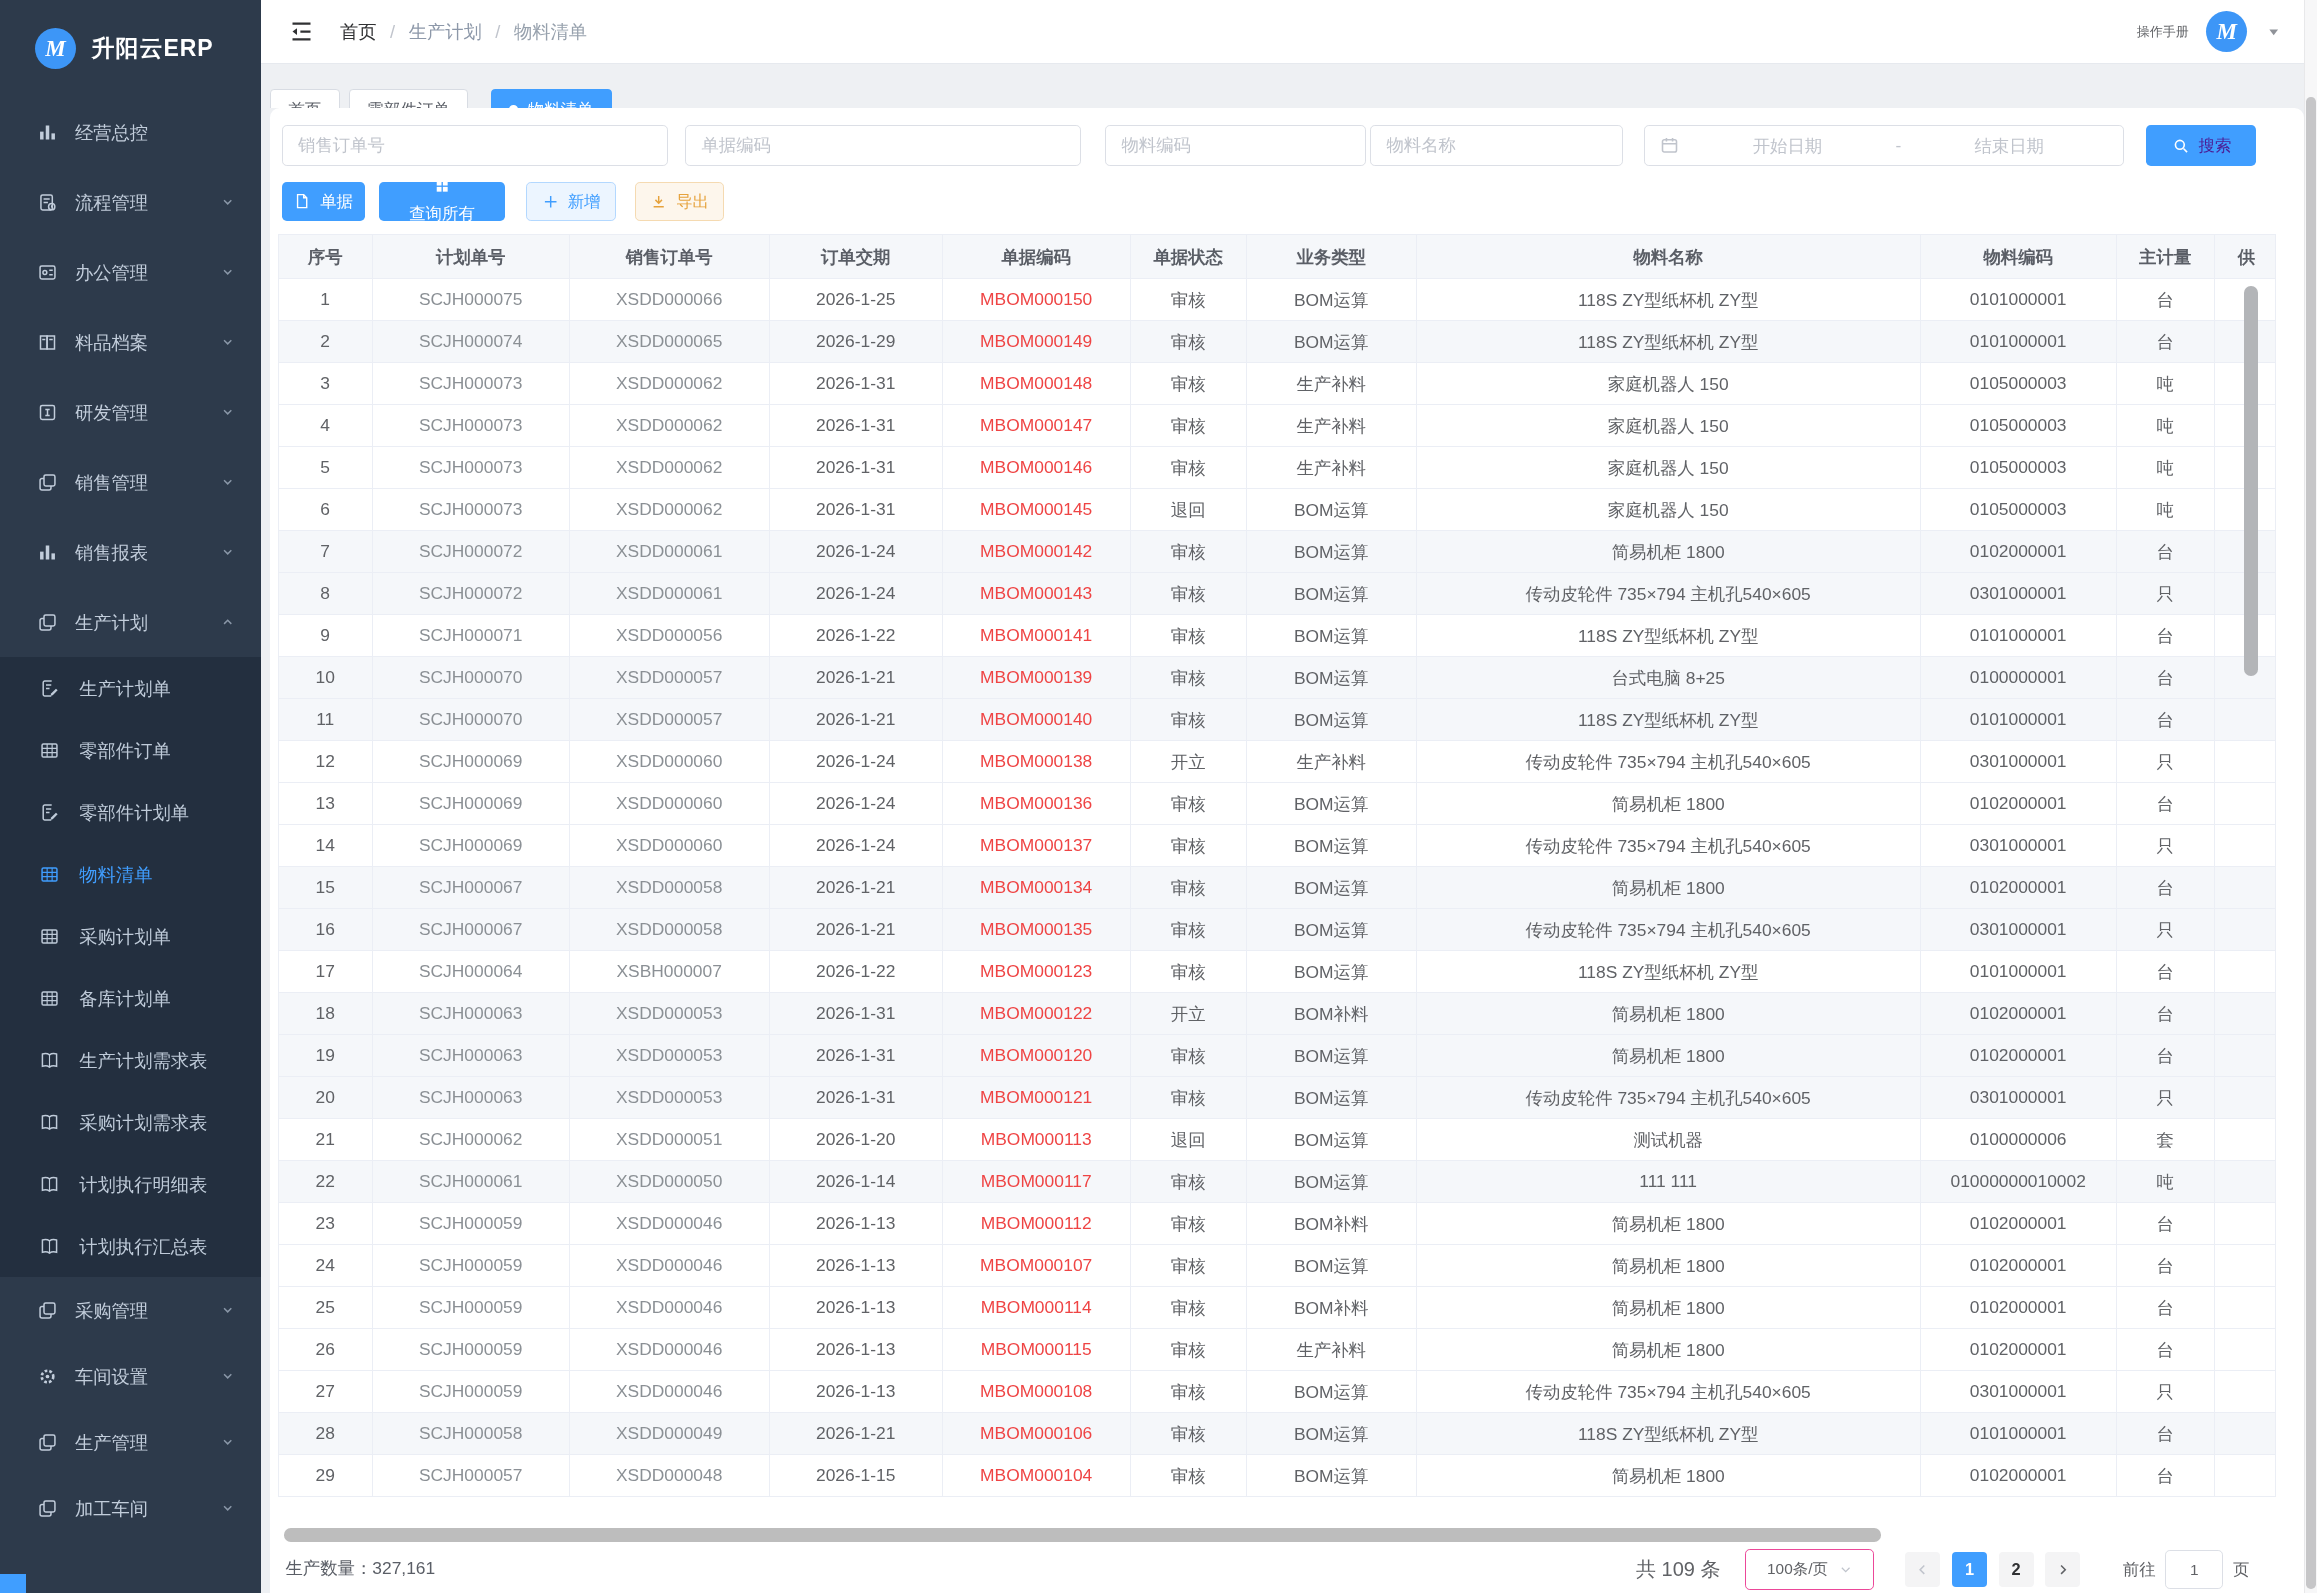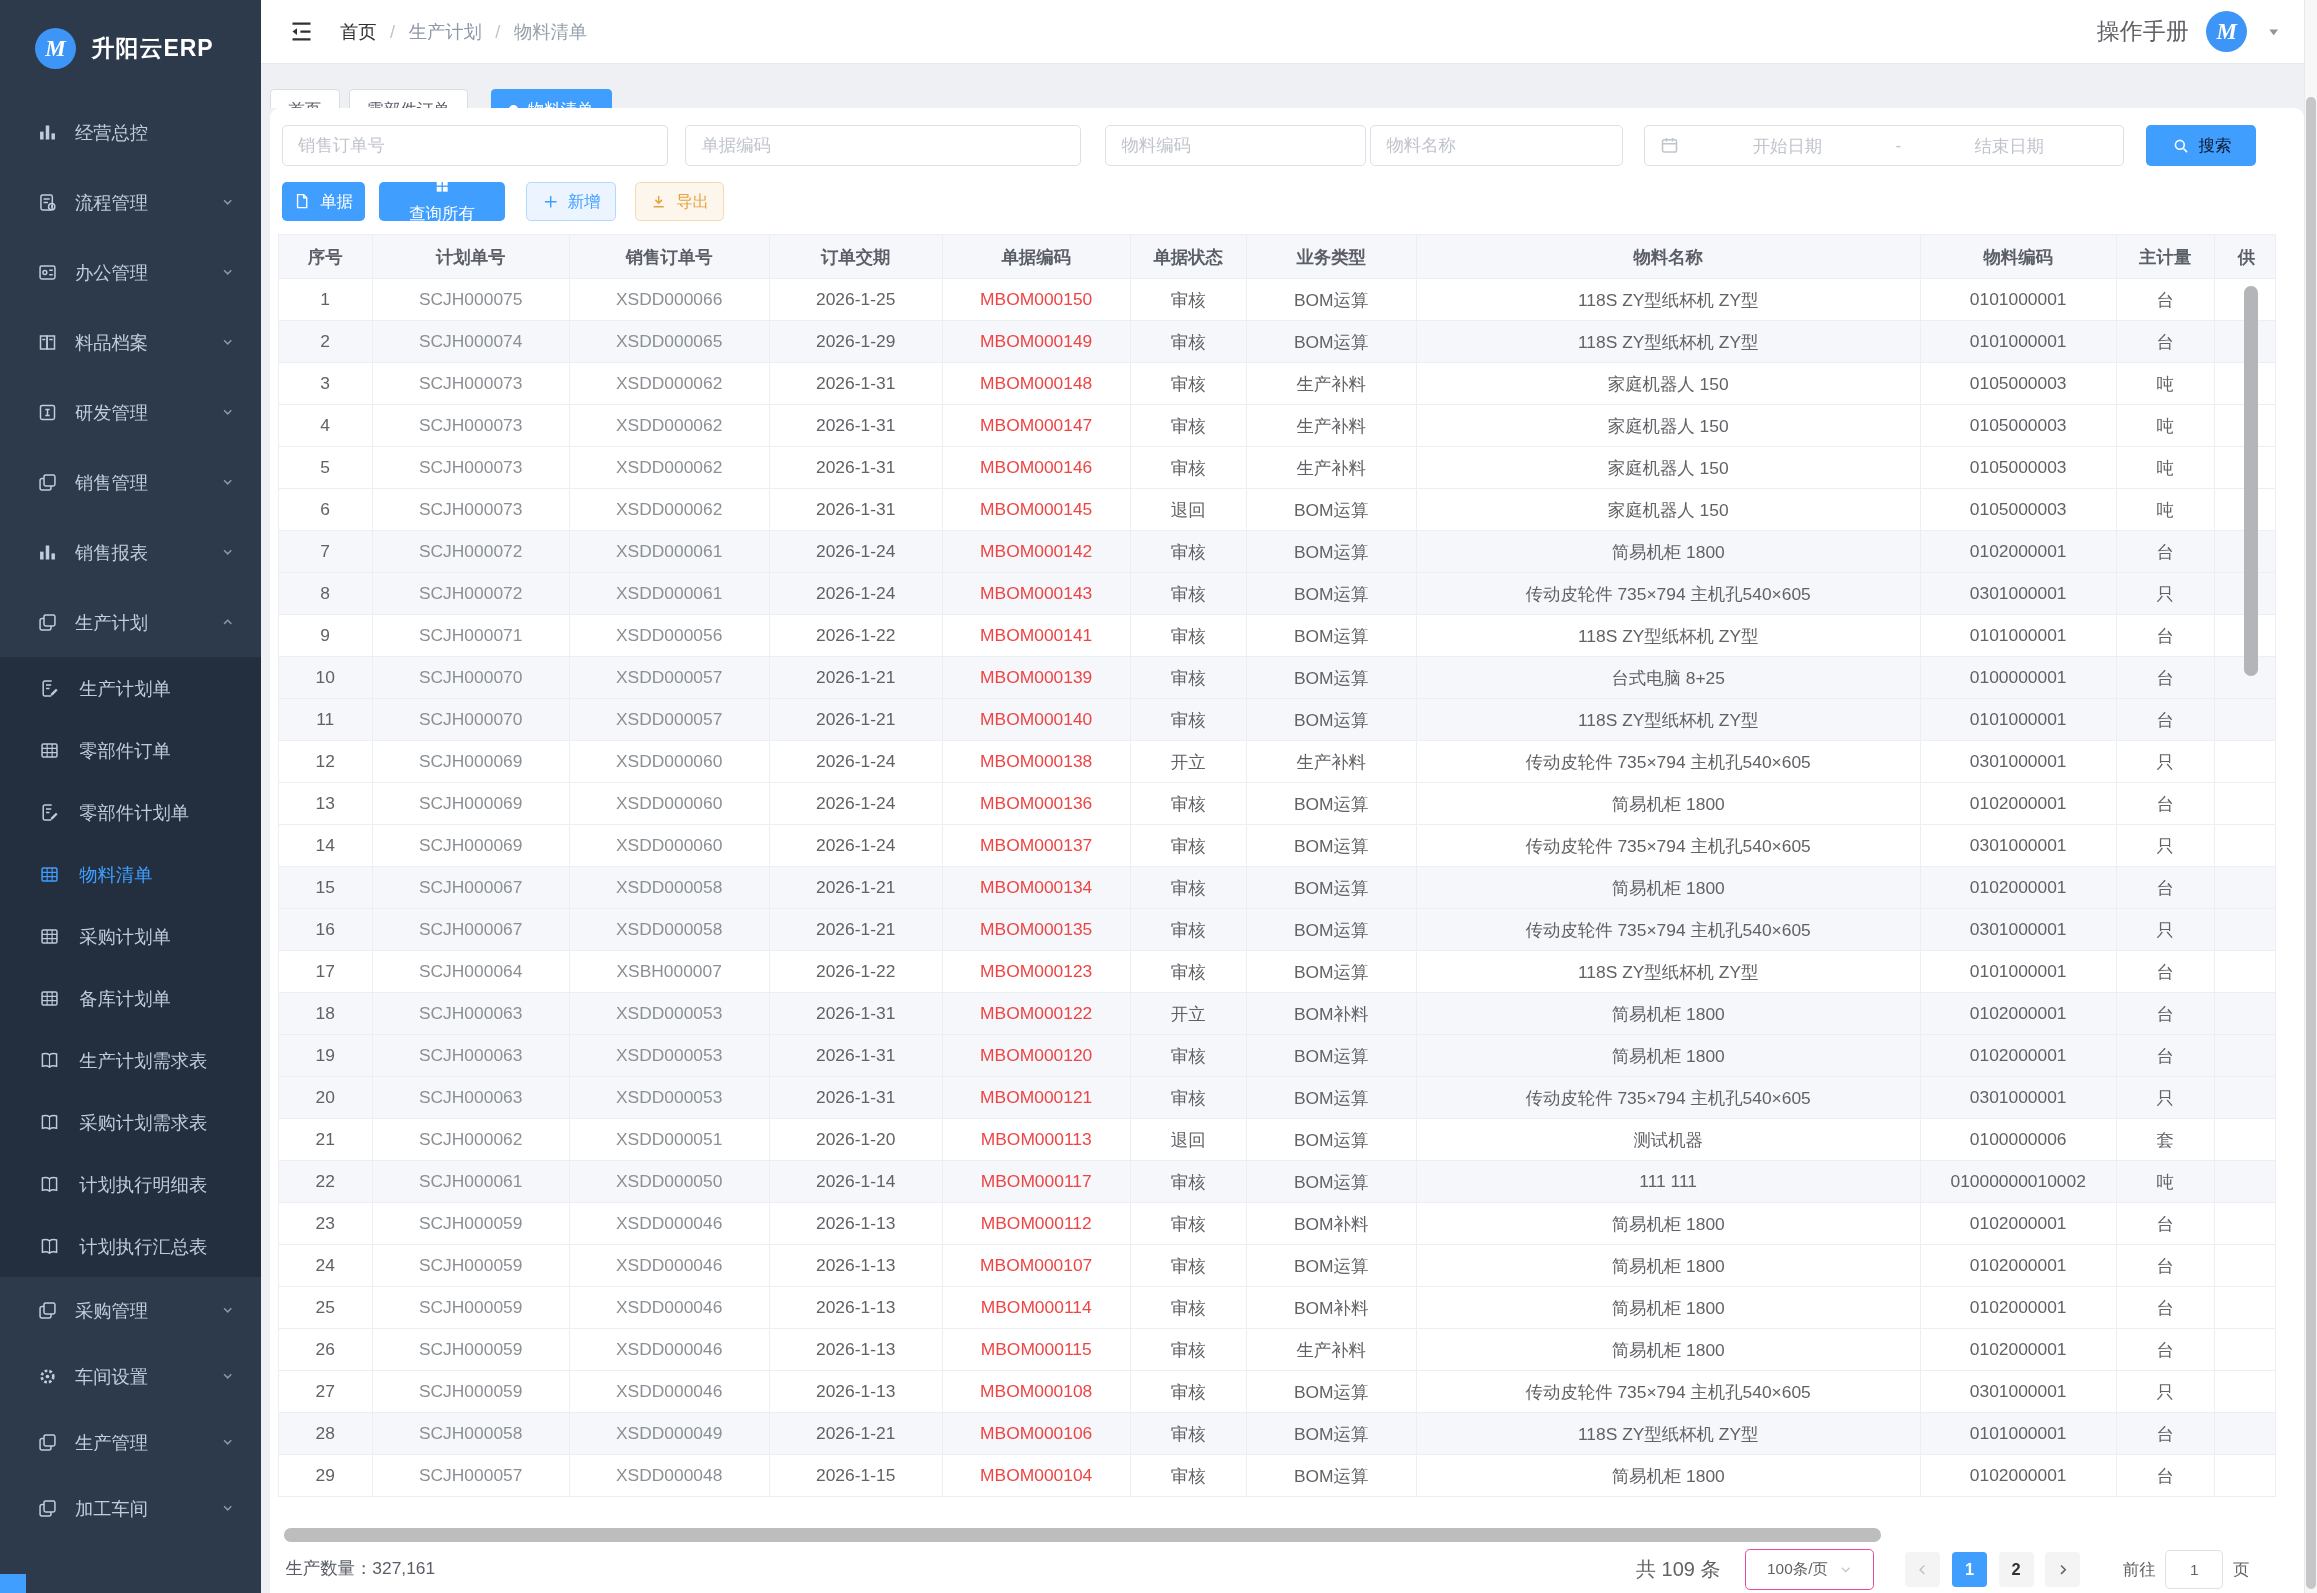--- a/index.html
+++ b/index.html
@@ -30,21 +30,21 @@
 
   
   .topbar { position:absolute; left:261px; top:0; right:0; height:64px; background:#ffffff;
     border-bottom:1px solid #e6e9ee; display:flex; align-items:center; padding:0 35px 0 27px; z-index:2; }
   .crumb { display:flex; align-items:center; gap:13.5px; font-size:18.3px; margin-left:25px; }
   .crumb .sep { color:#c0c4cc; }
   .crumb .c0 { color:#303133; }
   .crumb .c1 { color:#8d98a9; }
   .crumb .c2 { color:#97a1ad; }
   .topbar-right { margin-left:auto; display:flex; align-items:center; gap:17.4px; }
-  .manual { font-size:23px; color:#606266; cursor:pointer; }
+  .manual { font-size:13px; color:#606266; cursor:pointer; }
   .avatar { width:41px; height:41px; border-radius:50%; background:#3d96f7; color:#fff; display:flex; align-items:center;
     justify-content:center; font-weight:bold; font-style:italic; font-size:23px; font-family:"Liberation Serif","DejaVu Serif",serif; cursor:pointer; }
 
   
   .tabbar { position:absolute; left:270px; top:64px; right:13.5px; height:44px; overflow:hidden; z-index:1; }
   .tabs { position:absolute; left:0; top:25px; display:flex; }
   .tab { height:41px; background:#fff; border:1px solid #d8dce3; border-radius:3.9px 3.9px 0 0; display:flex; align-items:center;
     padding:0 17.4px; font-size:16.4px; color:#5a5e66; cursor:pointer; white-space:nowrap; }
   .tab + .tab { margin-left:9.7px; }
   .tab.active { background:#409eff; border-color:#409eff; color:#fff; margin-left:23px; }
@@ -55,21 +55,21 @@
 
   .f-input { position:absolute; top:17.4px; height:41px; border:1px solid #dcdfe6; border-radius:4.8px; background:#fff;
     font-size:17.4px; color:#606266; padding:0 15.4px; font-family:inherit; }
   .f-input::placeholder { color:#c0c4cc; }
   .daterange { position:absolute; top:17.4px; height:41px; border:1px solid #dcdfe6; border-radius:4.8px; background:#fff;
     display:flex; align-items:center; padding:0 13.5px; gap:7.7px; color:#c0c4cc; font-size:17.4px; }
   .daterange .ph { flex:1 1 auto; text-align:center; }
   .daterange .dash { color:#c0c4cc; }
   .btn { display:inline-flex; align-items:center; justify-content:center; gap:8.7px; border-radius:4.8px; font-size:16.4px;
     cursor:pointer; border:1px solid transparent; font-family:inherit; }
-  .btn-search { position:absolute; top:17.4px; left:1876px; width:110px; height:41px; background:#409eff; color:#0f172a; }
+  .btn-search { position:absolute; top:17.4px; left:1876px; width:110px; height:41px; background:#409eff; color:#4c1d95; }
   .toolbar-btn { position:absolute; top:74px; height:39px; }
   .btn-blue { background:#409eff; color:#fff; }
   .btn-plain-blue { background:#ecf5ff; color:#409eff; border-color:#b3d8ff; }
   .btn-plain-warn { background:#fdf6ec; color:#e6a23c; border-color:#f5dab1; }
 
   
   table.grid { position:absolute; left:7.7px; top:126px; width:1997px; table-layout:fixed; border-collapse:collapse; }
   .grid th, .grid td { border:1px solid #ebeef5; text-align:center; white-space:nowrap; overflow:hidden; padding:0 5.8px; }
   .grid th { height:44px; background:#f5f7fa; color:#5a5e66; font-size:17.4px; font-weight:bold; }
   .grid td { height:42px; font-size:17.4px; color:#606266; background:#fff; }

